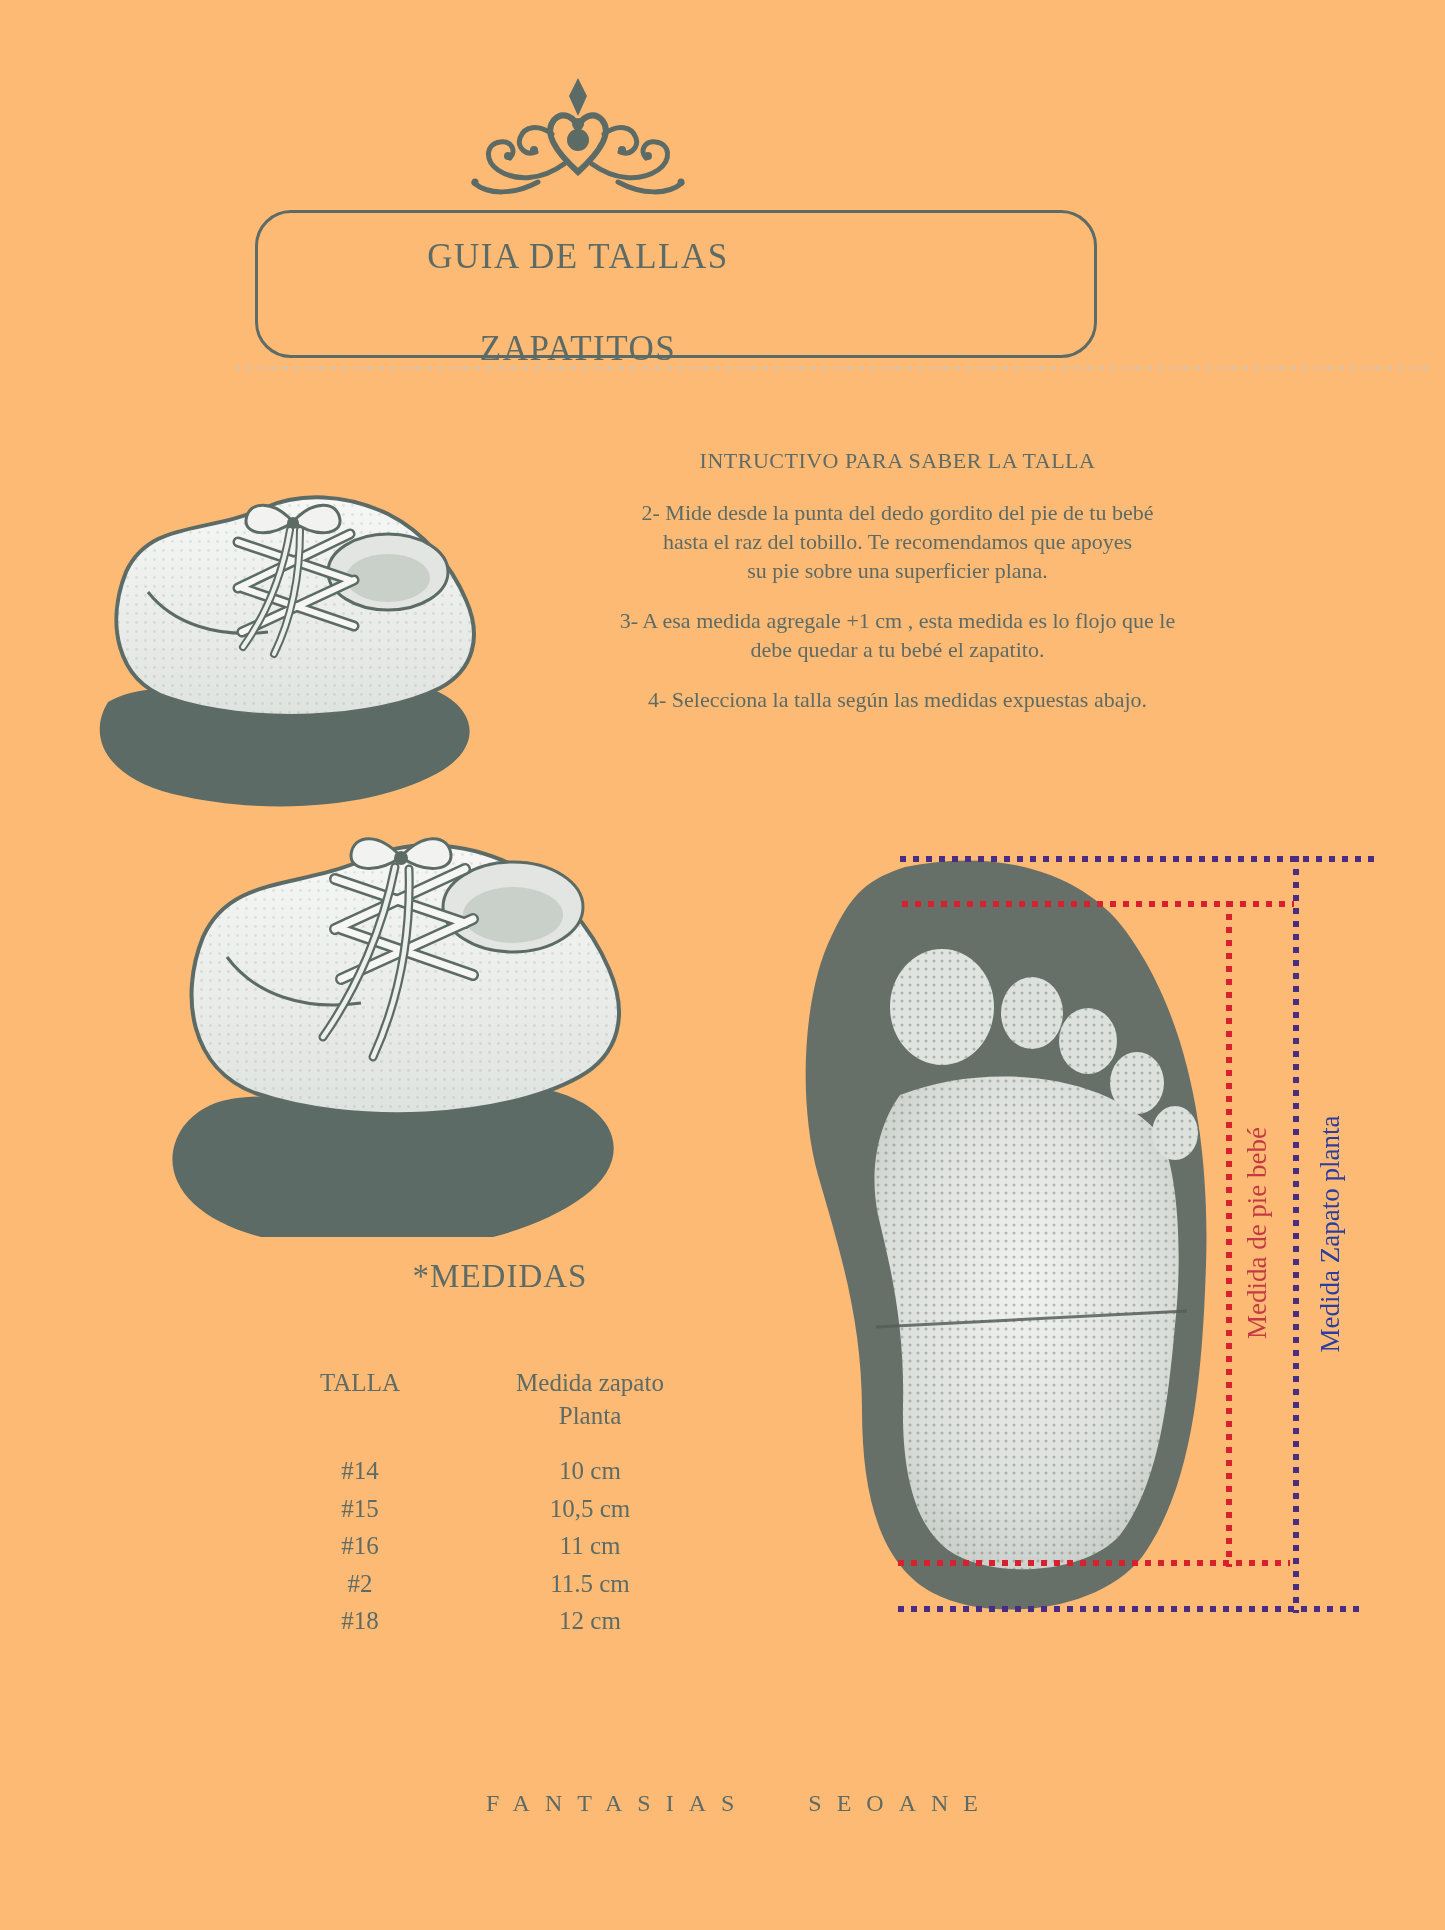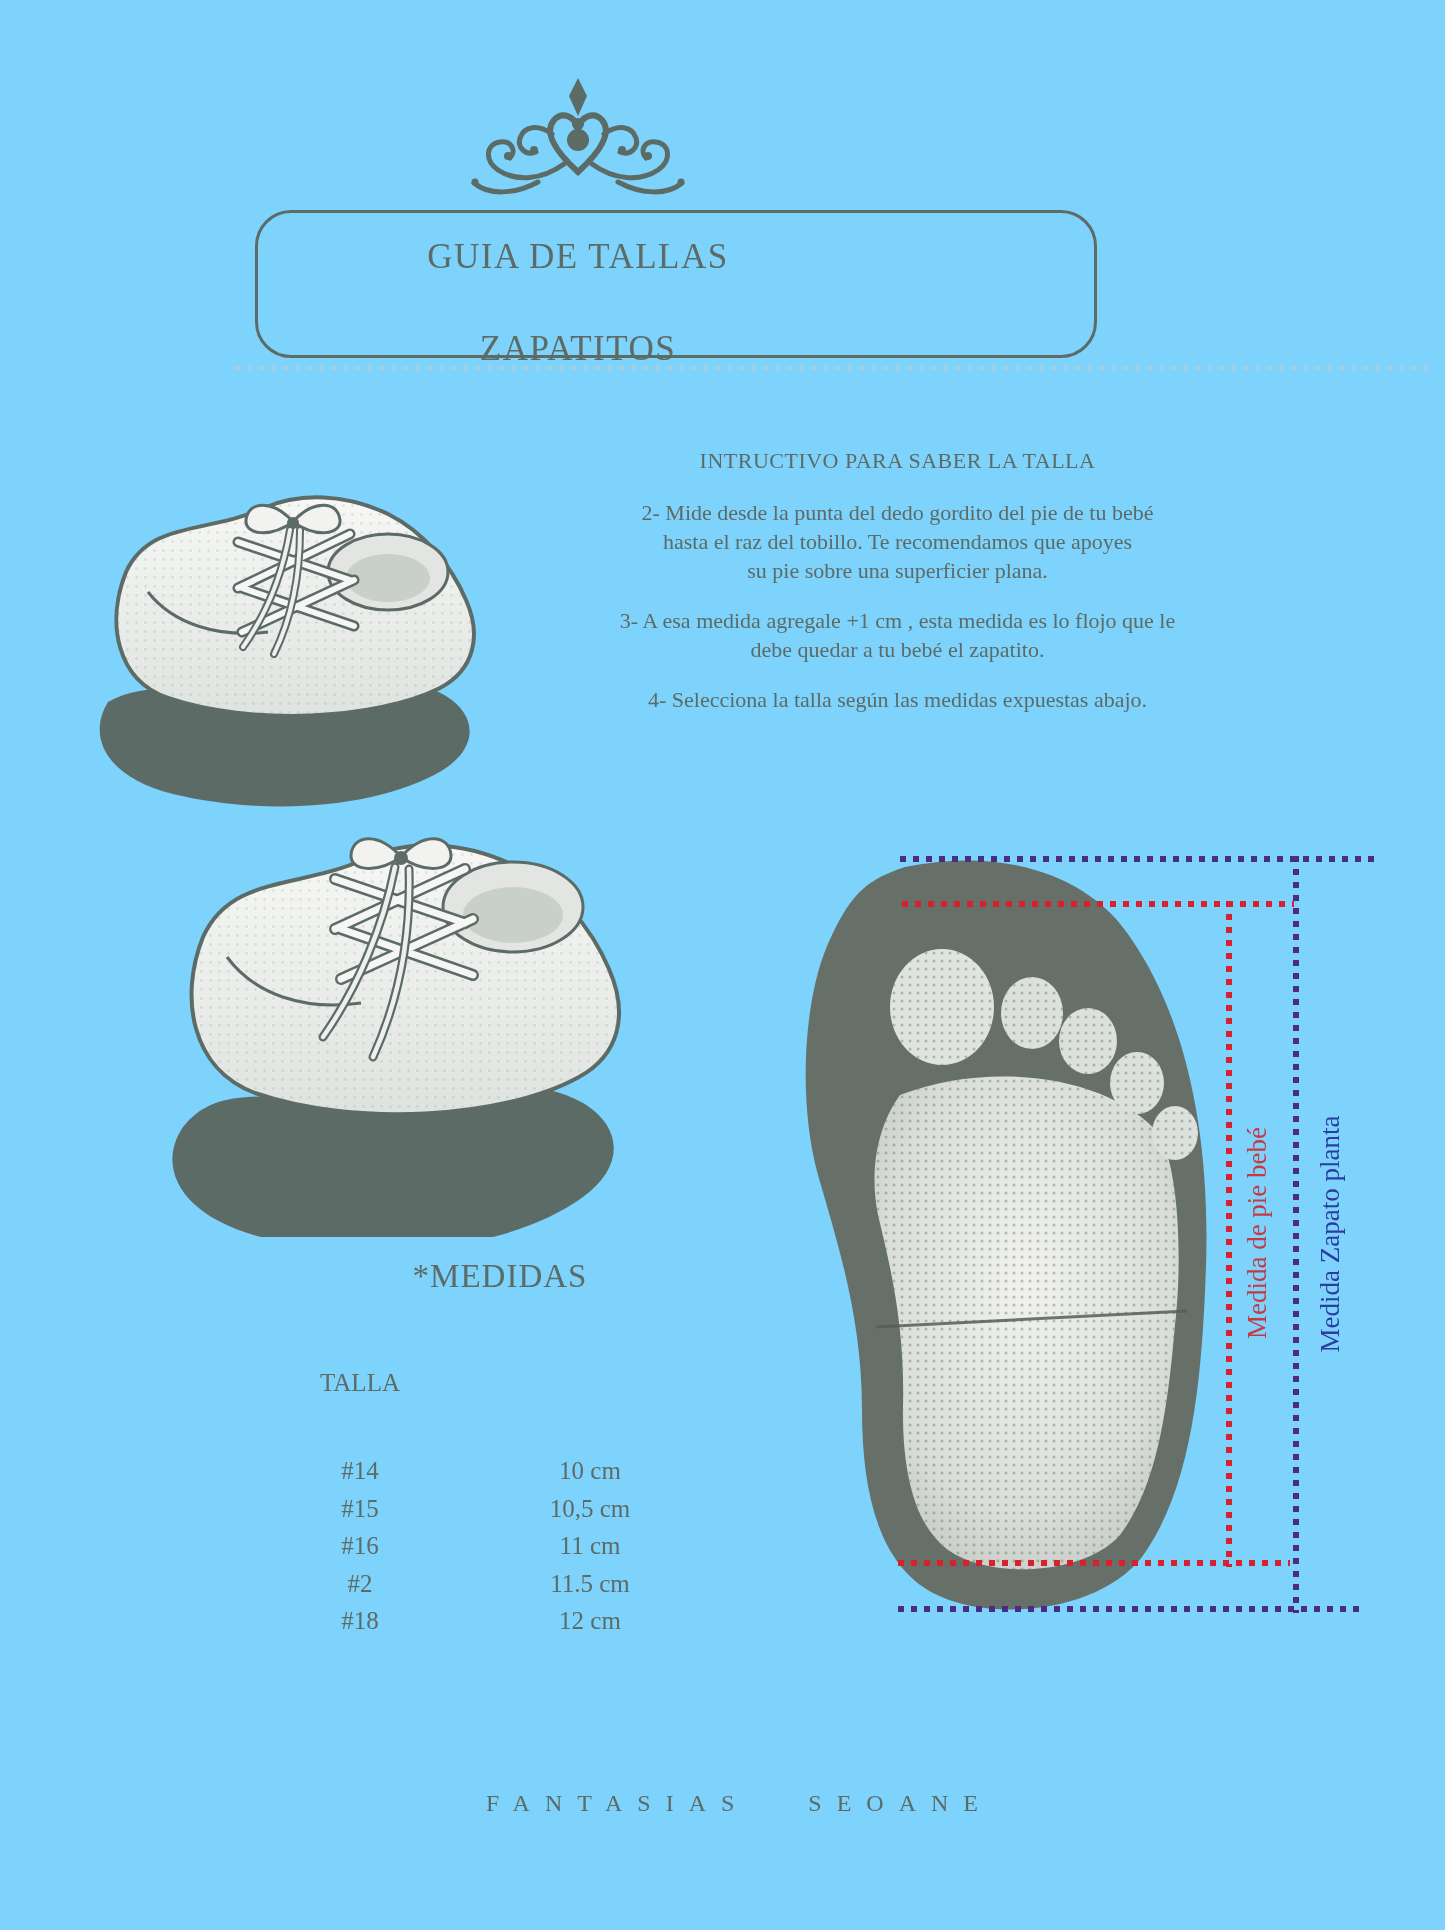--- a/index.html
+++ b/index.html
@@ -1,17 +1,17 @@
 <!DOCTYPE html>
 <html><head>
 <meta charset="utf-8">
 <style>
   html,body{margin:0;padding:0;background:#ffffff;}
   .page{
-    position:relative;width:1445px;height:1930px;background:#7dd3fc;
+    position:relative;width:1445px;height:1930px;background:#fdba74;
     font-family:"Liberation Serif","DejaVu Serif",serif;color:#5d6b66;overflow:hidden;
   }
   .abs{position:absolute;}
 
   
   .title-box{
     left:255px;top:210px;width:842px;height:148px;
     border:3px solid #5d6b66;border-radius:36px;box-sizing:border-box;background:transparent;
   }
   .title-text{
@@ -212,20 +212,22 @@
   <div class="abs dot-h red" style="left:898px;top:1560px;width:392px;"></div>
   <div class="abs dot-h purple" style="left:898px;top:1606px;width:468px;"></div>
 
   <div class="abs v-label red" style="left:1142px;top:1217px;width:230px;">Medida de pie bebé</div>
   <div class="abs v-label blue" style="left:1200px;top:1218px;width:260px;">Medida Zapato planta</div>
 
   <div class="abs medidas-heading">*MEDIDAS</div>
 
   <div class="abs sizes-header">
     <div class="cell">TALLA</div>
+    <div class="cell">Medida zapato
+Planta</div>
   </div>
 
   <div class="abs sizes-rows">
     <div class="cell">#14</div>
     <div class="cell">10 cm</div>
     <div class="cell">#15</div>
     <div class="cell">10,5 cm</div>
     <div class="cell">#16</div>
     <div class="cell">11 cm</div>
     <div class="cell">#2</div>

